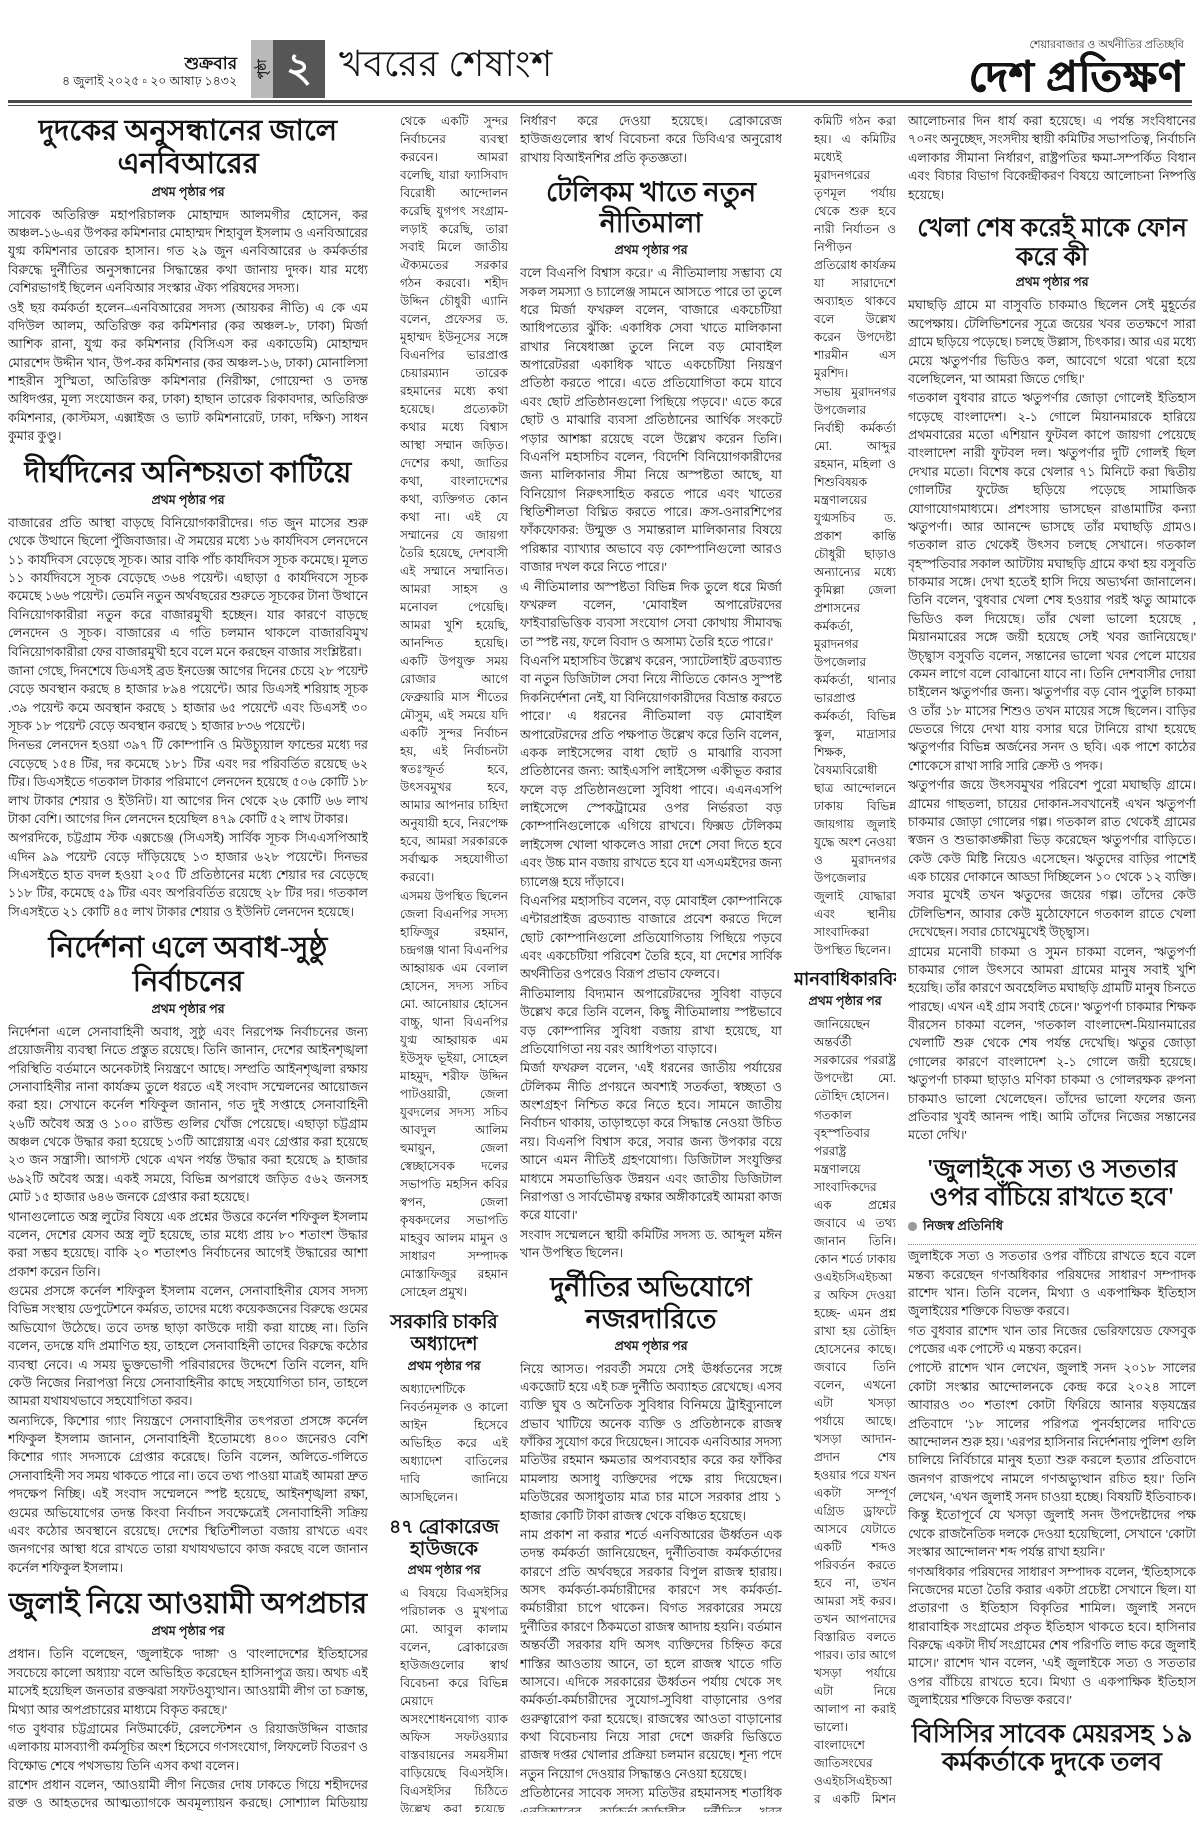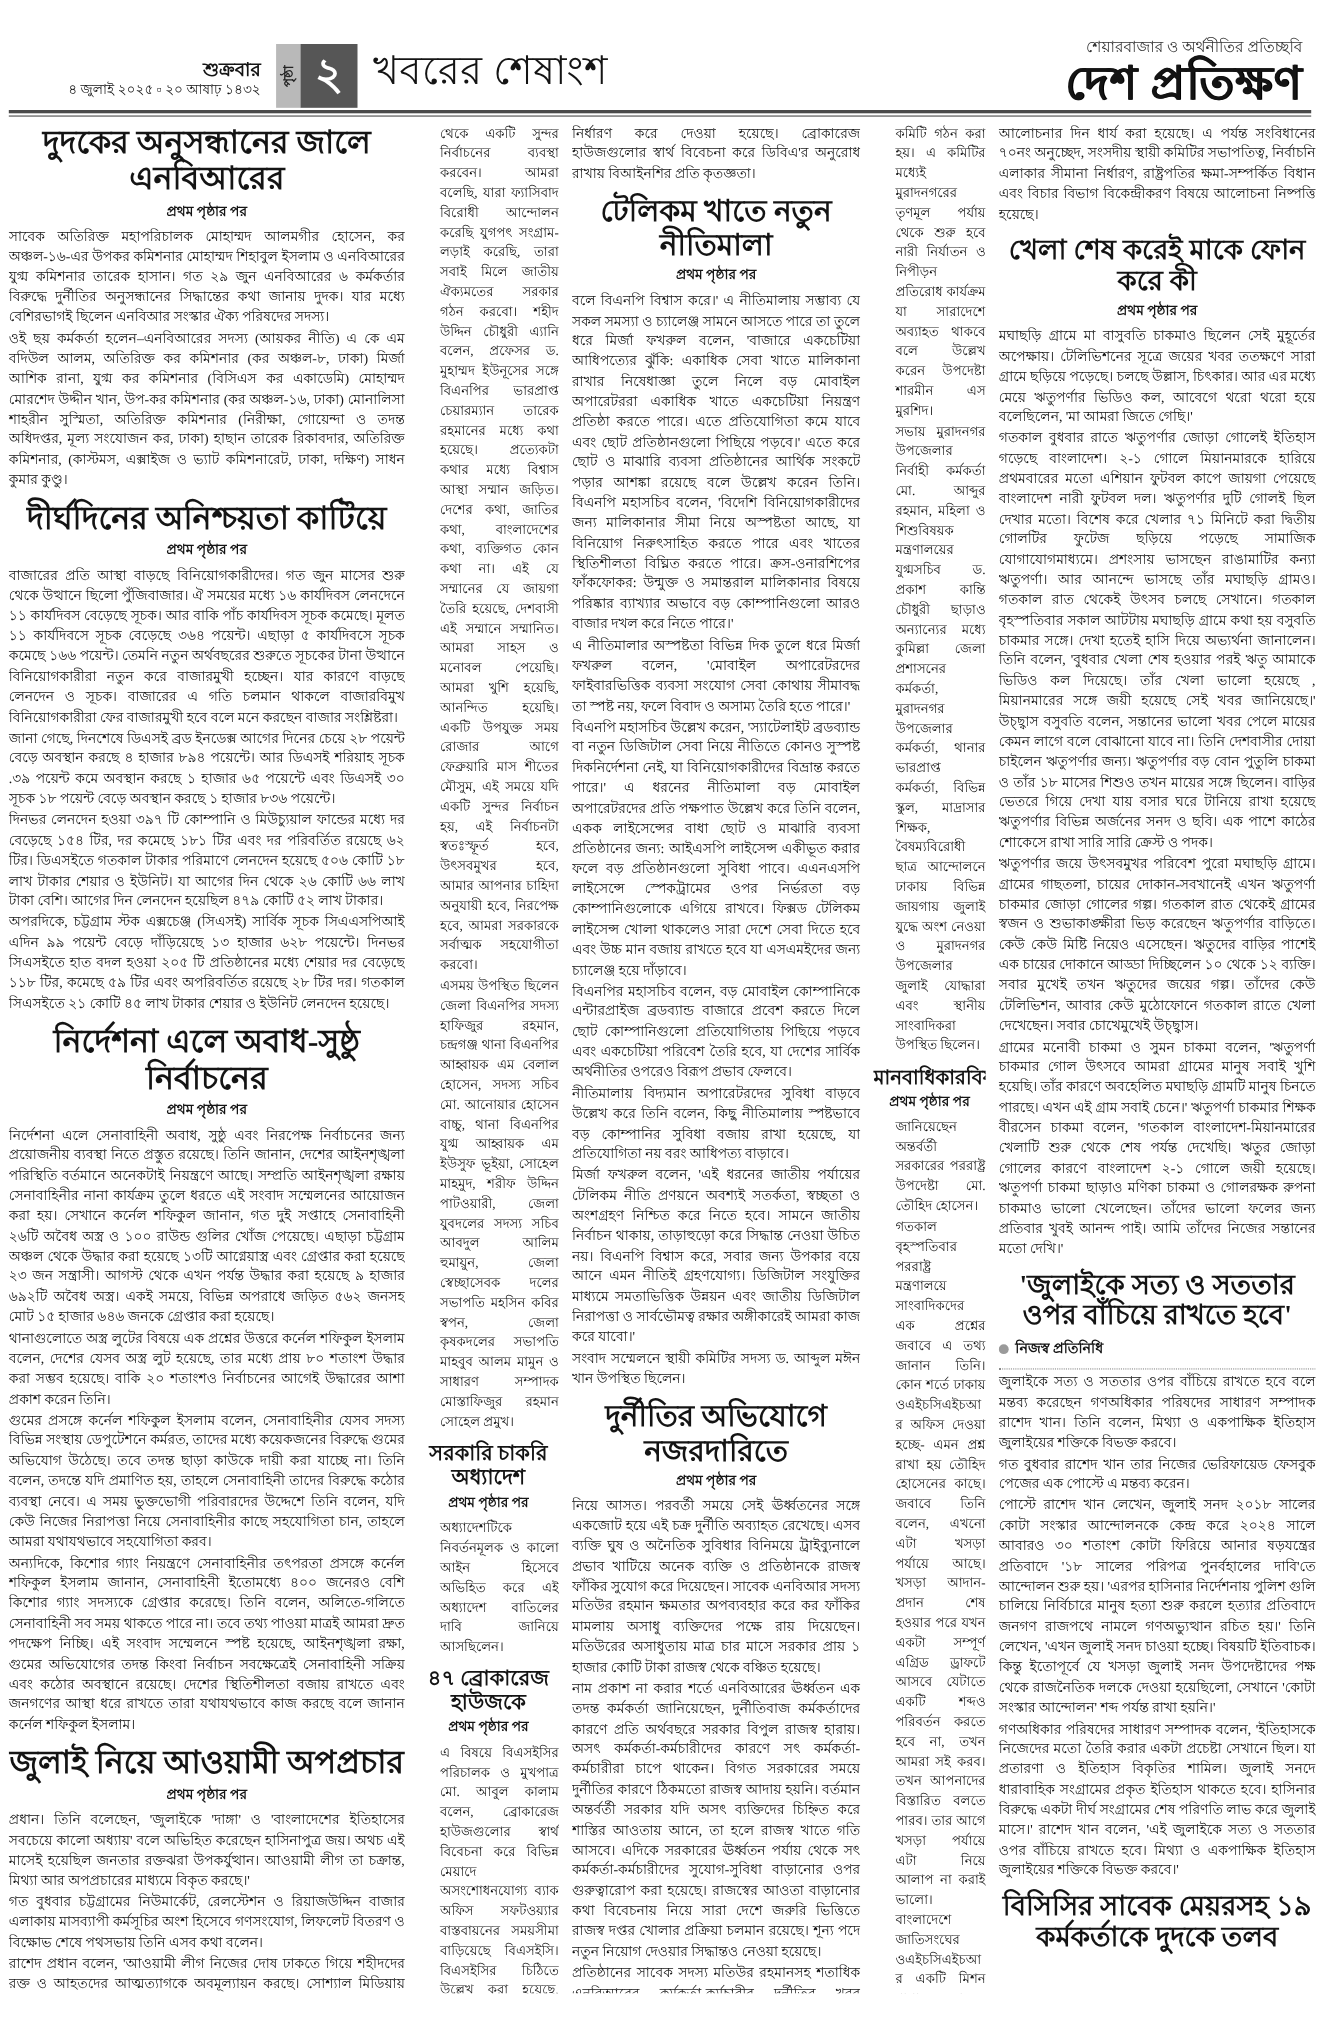--- a/index.html
+++ b/index.html
@@ -11,21 +11,21 @@
   .weekday{font-weight:bold;font-size:17px;}
   .date-line{font-size:12.5px;}
   .page-box{display:flex;align-items:stretch;height:58px;margin-bottom:2px;}
   .page-label{background:#b9b9b9;color:#222;writing-mode:vertical-rl;transform:rotate(180deg);
               font-size:12px;font-weight:bold;display:flex;align-items:center;justify-content:center;width:22px;}
   .page-num{background:#565656;color:#fff;font-size:40px;font-weight:bold;width:52px;display:flex;
             align-items:center;justify-content:center;font-family:"Liberation Serif",serif;}
   .section-title{font-size:36px;font-weight:normal;letter-spacing:.5px;padding-bottom:4px;white-space:nowrap;}
   .head-spacer{flex:1;}
   .brand{text-align:right;padding-bottom:2px;margin-right:6px;}
-  .brand-tagline{font-size:14px;color:#333;margin-bottom:1px;}
+  .brand-tagline{font-size:11px;color:#333;margin-bottom:1px;}
   .brand-name{font-size:42px;font-weight:bold;letter-spacing:1px;line-height:1;
               font-family:"Liberation Serif",serif;text-shadow:1px 0 #000;}
   .masthead-rule{margin:0 8px;border-top:3px solid #4a4a4a;border-bottom:1px solid #4a4a4a;height:2px;}
   
   .main{display:grid;grid-template-columns:360px 128px 262px 102px 1fr;column-gap:12px;
         padding:6px 4px 0 8px;height:1700px;overflow:hidden;}
   .col{overflow:hidden;min-width:0;}
   .article{margin-bottom:10px;}
   .headline{font-weight:bold;text-align:center;line-height:1.15;margin:2px 0 2px 0;}
   .col-a .headline{font-size:29px;}
@@ -97,21 +97,21 @@
             <p class="para">গুমের প্রসঙ্গে কর্নেল শফিকুল ইসলাম বলেন, সেনাবাহিনীর যেসব সদস্য বিভিন্ন সংস্থায় ডেপুটেশনে কর্মরত, তাদের মধ্যে কয়েকজনের বিরুদ্ধে গুমের অভিযোগ উঠেছে। তবে তদন্ত ছাড়া কাউকে দায়ী করা যাচ্ছে না। তিনি বলেন, তদন্তে যদি প্রমাণিত হয়, তাহলে সেনাবাহিনী তাদের বিরুদ্ধে কঠোর ব্যবস্থা নেবে। এ সময় ভুক্তভোগী পরিবারদের উদ্দেশে তিনি বলেন, যদি কেউ নিজের নিরাপত্তা নিয়ে সেনাবাহিনীর কাছে সহযোগিতা চান, তাহলে আমরা যথাযথভাবে সহযোগিতা করব।</p>
             <p class="para">অন্যদিকে, কিশোর গ্যাং নিয়ন্ত্রণে সেনাবাহিনীর তৎপরতা প্রসঙ্গে কর্নেল শফিকুল ইসলাম জানান, সেনাবাহিনী ইতোমধ্যে ৪০০ জনেরও বেশি কিশোর গ্যাং সদস্যকে গ্রেপ্তার করেছে। তিনি বলেন, অলিতে-গলিতে সেনাবাহিনী সব সময় থাকতে পারে না। তবে তথ্য পাওয়া মাত্রই আমরা দ্রুত পদক্ষেপ নিচ্ছি। এই সংবাদ সম্মেলনে স্পষ্ট হয়েছে, আইনশৃঙ্খলা রক্ষা, গুমের অভিযোগের তদন্ত কিংবা নির্বাচন সবক্ষেত্রেই সেনাবাহিনী সক্রিয় এবং কঠোর অবস্থানে রয়েছে। দেশের স্থিতিশীলতা বজায় রাখতে এবং জনগণের আস্থা ধরে রাখতে তারা যথাযথভাবে কাজ করছে বলে জানান কর্নেল শফিকুল ইসলাম।</p>
           </div>
   </div>
 
   <div class="article">
     <div class="headline">জুলাই নিয়ে আওয়ামী অপপ্রচার</div>
     <div class="dateline">প্রথম পৃষ্ঠার পর</div>
 
     <div class="paragraphs">
-            <p class="para">প্রধান। তিনি বলেছেন, 'জুলাইকে 'দাঙ্গা' ও 'বাংলাদেশের ইতিহাসের সবচেয়ে কালো অধ্যায়' বলে অভিহিত করেছেন হাসিনাপুত্র জয়। অথচ এই মাসেই হয়েছিল জনতার রক্তঝরা উপকর্যুত্থান। আওয়ামী লীগ তা চক্রান্ত, মিথ্যা আর অপপ্রচারের মাধ্যমে বিকৃত করছে।'</p>
+            <p class="para">প্রধান। তিনি বলেছেন, 'জুলাইকে 'দাঙ্গা' ও 'বাংলাদেশের ইতিহাসের সবচেয়ে কালো অধ্যায়' বলে অভিহিত করেছেন হাসিনাপুত্র জয়। অথচ এই মাসেই হয়েছিল জনতার রক্তঝরা সফটওয্যুত্থান। আওয়ামী লীগ তা চক্রান্ত, মিথ্যা আর অপপ্রচারের মাধ্যমে বিকৃত করছে।'</p>
             <p class="para">গত বুধবার চট্টগ্রামের নিউমার্কেট, রেলস্টেশন ও রিয়াজউদ্দিন বাজার এলাকায় মাসব্যাপী কর্মসূচির অংশ হিসেবে গণসংযোগ, লিফলেট বিতরণ ও বিক্ষোভ শেষে পথসভায় তিনি এসব কথা বলেন।</p>
             <p class="para">রাশেদ প্রধান বলেন, 'আওয়ামী লীগ নিজের দোষ ঢাকতে গিয়ে শহীদদের রক্ত ও আহতদের আত্মত্যাগকে অবমূল্যায়ন করছে। সোশ্যাল মিডিয়ায় সরকার সমর্থকরা অশ্লীল ভাষায় জুলাইকে আক্রমণ করছে। এটি একটি নিষিদ্ধ অপরাজনীতি।'</p>
           </div>
   </div>
 
 </div>
     <div class="col col-b">
   <div class="article">
 
     <div class="paragraphs">

